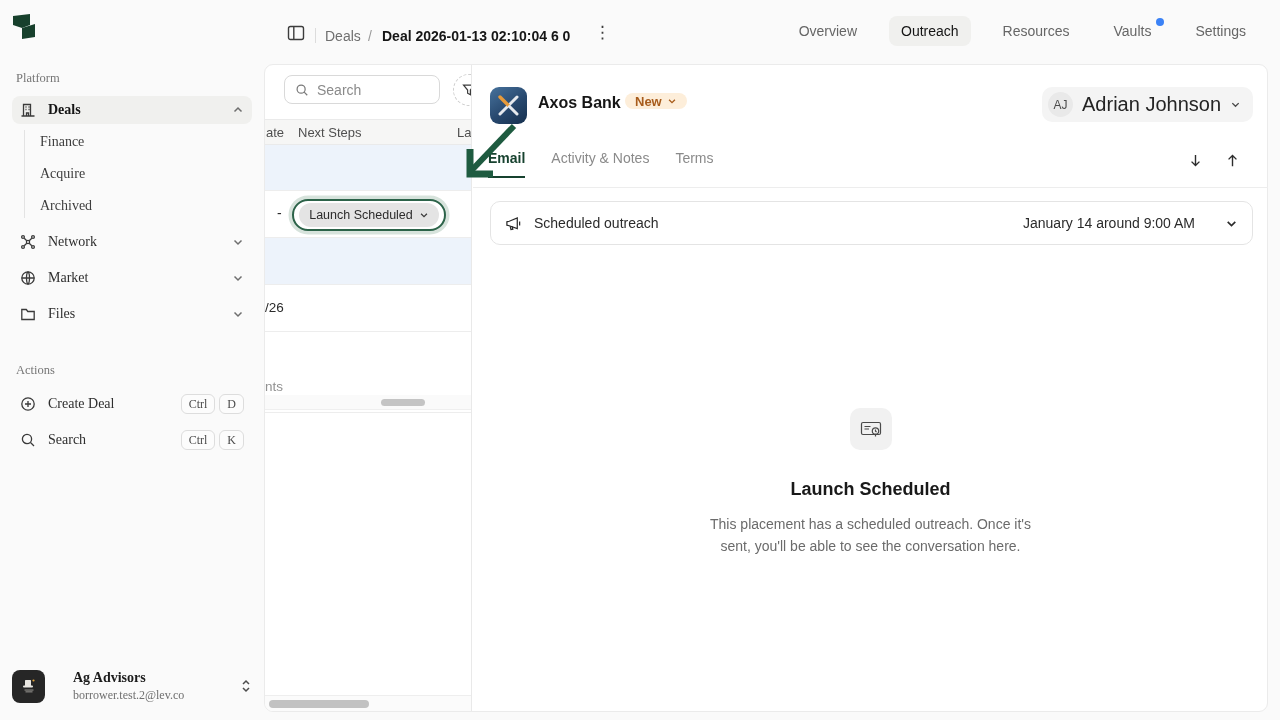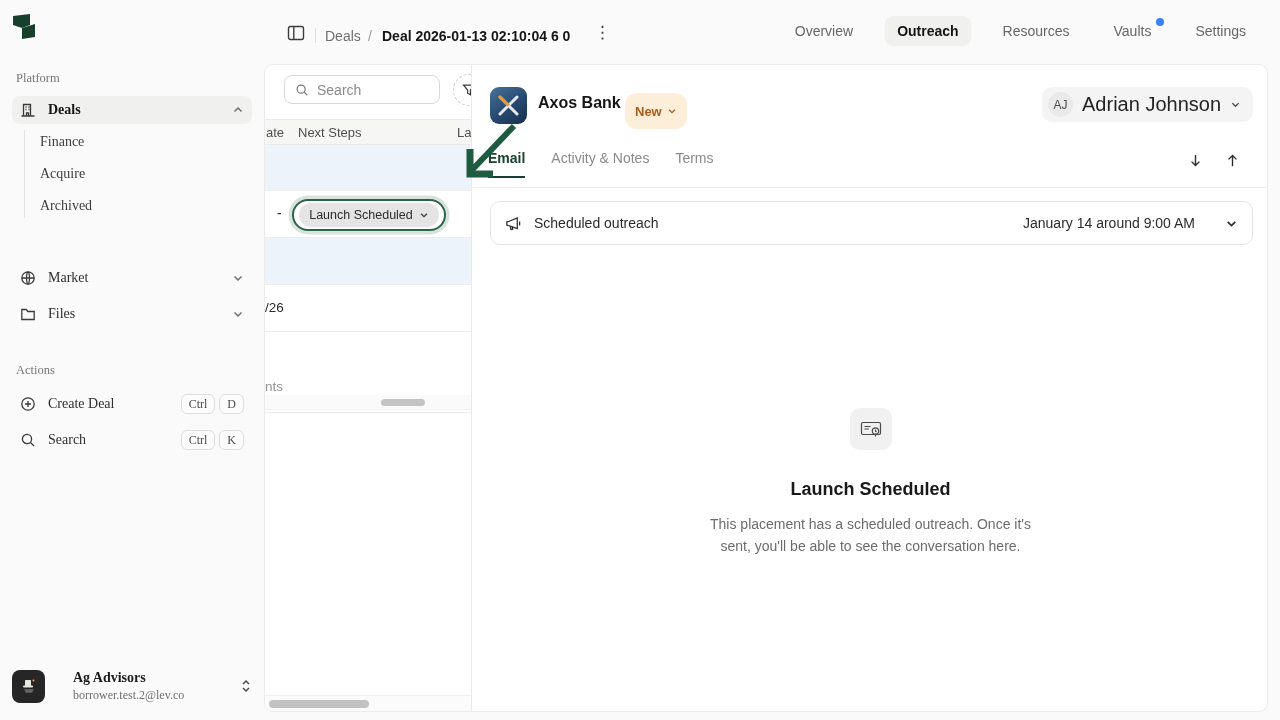--- a/index.html
+++ b/index.html
@@ -33,21 +33,21 @@
   
   .topbar { position:absolute; left:264px; top:0; width:1016px; height:64px; display:flex; align-items:center; }
   .tb-toggle { position:absolute; left:23px; top:24px; width:18px; height:18px; color:#3c3c3c; cursor:pointer; }
   .tb-divider { position:absolute; left:51px; top:28px; width:1px; height:15px; background:#dcdcdc; }
   .crumb-section { position:absolute; left:61px; top:28px; color:#6f6f6f; cursor:pointer; }
   .crumb-sep { position:absolute; left:104px; top:28px; color:#9a9a9a; }
   .crumb-current { position:absolute; left:118px; top:28px; font-weight:bold; color:#161616; }
   .tb-kebab { position:absolute; left:330px; top:24px; width:16px; height:18px; color:#3c3c3c; font-size:17px; line-height:18px; text-align:center; cursor:pointer; }
   .tb-tabs { position:absolute; right:22px; top:16px; height:64px; display:flex; align-items:flex-start; gap:20px; }
   .tb-tab { position:relative; padding:7px 12px; border-radius:8px; color:#666; cursor:pointer; white-space:nowrap; }
-  .tb-tab.active { background:#f0f0ee; color:#141414; font-weight:bold; }
+  .tb-tab.active { background:#f0f0ee; color:#141414; font-weight:normal; }
   .tb-tab .dot { position:absolute; top:2px; right:-1px; width:8px; height:8px; border-radius:50%; background:#3b82f6; }
 
   
   .card { position:absolute; left:264px; top:64px; width:1004px; height:648px; background:#fff; border:1px solid #ebebeb; border-radius:9px; }
 
   
   .list-panel { position:absolute; left:0; top:0; width:207px; height:646px; border-right:1px solid #e9e9e9; overflow:hidden; border-radius:8px 0 0 8px; }
   .search-box { position:absolute; left:19px; top:10px; width:156px; height:29px; border:1px solid #d9d9d9; border-radius:8px; background:#fff; display:flex; align-items:center; gap:8px; padding:0 10px; color:#8a8a8a; }
   .search-box input { border:0; outline:0; width:100px; font-size:14px; font-family:inherit; color:#333; background:transparent; }
   .search-box input::placeholder { color:#8a8a8a; }
@@ -70,21 +70,21 @@
   .r5 .cell-text { position:absolute; left:0; top:29px; font-size:13.5px; color:#919191; }
   .mini-scroll { position:absolute; left:0; top:330px; width:207px; height:15px; background:#fafafa; border-bottom:1px solid #efefef; }
   .mini-thumb { position:absolute; left:116px; top:4px; width:44px; height:7px; border-radius:4px; background:#c4c4c4; }
   .h-scroll { position:absolute; left:0; top:630px; width:207px; height:16px; background:#fbfbfb; border-top:1px solid #eeeeee; }
   .h-thumb { position:absolute; left:4px; top:4px; width:100px; height:8px; border-radius:4px; background:#c2c2c2; }
 
   
   .detail { position:absolute; left:208px; top:0; width:795px; height:646px; border-radius:0 8px 8px 0; overflow:hidden; }
   .co-logo { position:absolute; left:17px; top:22px; width:37px; height:37px; border-radius:9px; background:linear-gradient(145deg,#47729c 0%,#27486e 55%,#16304e 100%); }
   .co-name { position:absolute; left:65px; top:29px; font-size:16px; font-weight:bold; color:#161616; }
-  .badge { position:absolute; left:152px; top:28px; height:36px; padding:0 10px; background:#fdeeda; border-radius:12px; display:flex; align-items:center; gap:5px; font-size:13px; font-weight:bold; color:#a85c1c; cursor:pointer; }
+  .badge { position:absolute; left:152px; top:28px; height:16px; padding:0 10px; background:#fdeeda; border-radius:12px; display:flex; align-items:center; gap:5px; font-size:13px; font-weight:bold; color:#a85c1c; cursor:pointer; }
   .owner-pill { position:absolute; right:15px; top:22px; height:35px; padding:0 12px 0 6px; background:#f4f4f4; border-radius:10px; display:flex; align-items:center; gap:9px; cursor:pointer; }
   .owner-initials { width:25px; height:25px; border-radius:50%; background:#e9e9e9; display:flex; align-items:center; justify-content:center; font-size:12px; color:#4a4a4a; }
   .owner-name { font-size:20px; color:#242424; }
   .dt-tabs { position:absolute; left:15px; top:85px; display:flex; gap:26px; }
   .dt-tab { position:relative; padding-bottom:12px; color:#8a8a8a; cursor:pointer; white-space:nowrap; }
   .dt-tab.active { color:#17422f; font-weight:bold; }
   .dt-tab.active::after { content:""; position:absolute; left:0; right:0; bottom:0; height:2.5px; background:#17422f; }
   .sort-arrows { position:absolute; right:28px; top:88px; display:flex; gap:22px; color:#2d2d2d; }
   .sort-arrows span { cursor:pointer; }
   .dt-header-border { position:absolute; left:0; top:122px; width:795px; height:1px; background:#ededed; }
@@ -117,20 +117,34 @@
     <span>Deals</span>
     <svg class="chev" width="12" height="12" viewBox="0 0 12 12" fill="none" stroke="currentColor" stroke-width="1.5">
         <path d="M2.5 7.5 L6 4 L9.5 7.5"></path>
       </svg>
   </div>
   <div class="sub-line"></div>
   <div class="sub-item" style="top:130px;">Finance</div>
   <div class="sub-item" style="top:162px;">Acquire</div>
   <div class="sub-item" style="top:194px;">Archived</div>
 
+  <div class="nav-row" style="top:228px;">
+    <svg class="nv-icon" viewBox="0 0 16 16" fill="none" stroke="currentColor" stroke-width="1.3">
+      <circle cx="8" cy="8" r="1.6"></circle>
+        <circle cx="3" cy="3" r="1.4"></circle>
+        <circle cx="13" cy="3" r="1.4"></circle>
+        <circle cx="3" cy="13" r="1.4"></circle>
+        <circle cx="13" cy="13" r="1.4"></circle>
+      <path d="M4.2 4.2 6.8 6.8M11.8 4.2 9.2 6.8M4.2 11.8 6.8 9.2M11.8 11.8 9.2 9.2"></path>
+    </svg>
+    <span>Network</span>
+    <svg class="chev" width="12" height="12" viewBox="0 0 12 12" fill="none" stroke="currentColor" stroke-width="1.5">
+        <path d="M2.5 4.5 L6 8 L9.5 4.5"></path>
+      </svg>
+  </div>
   <div class="nav-row" style="top:264px;">
     <svg class="nv-icon" viewBox="0 0 16 16" fill="none" stroke="currentColor" stroke-width="1.3">
       <circle cx="8" cy="8" r="6.2"></circle>
         <path d="M1.8 8h12.4M8 1.8c2 1.7 2 10.7 0 12.4M8 1.8c-2 1.7-2 10.7 0 12.4"></path>
     </svg>
     <span>Market</span>
     <svg class="chev" width="12" height="12" viewBox="0 0 12 12" fill="none" stroke="currentColor" stroke-width="1.5">
         <path d="M2.5 4.5 L6 8 L9.5 4.5"></path>
       </svg>
   </div>

